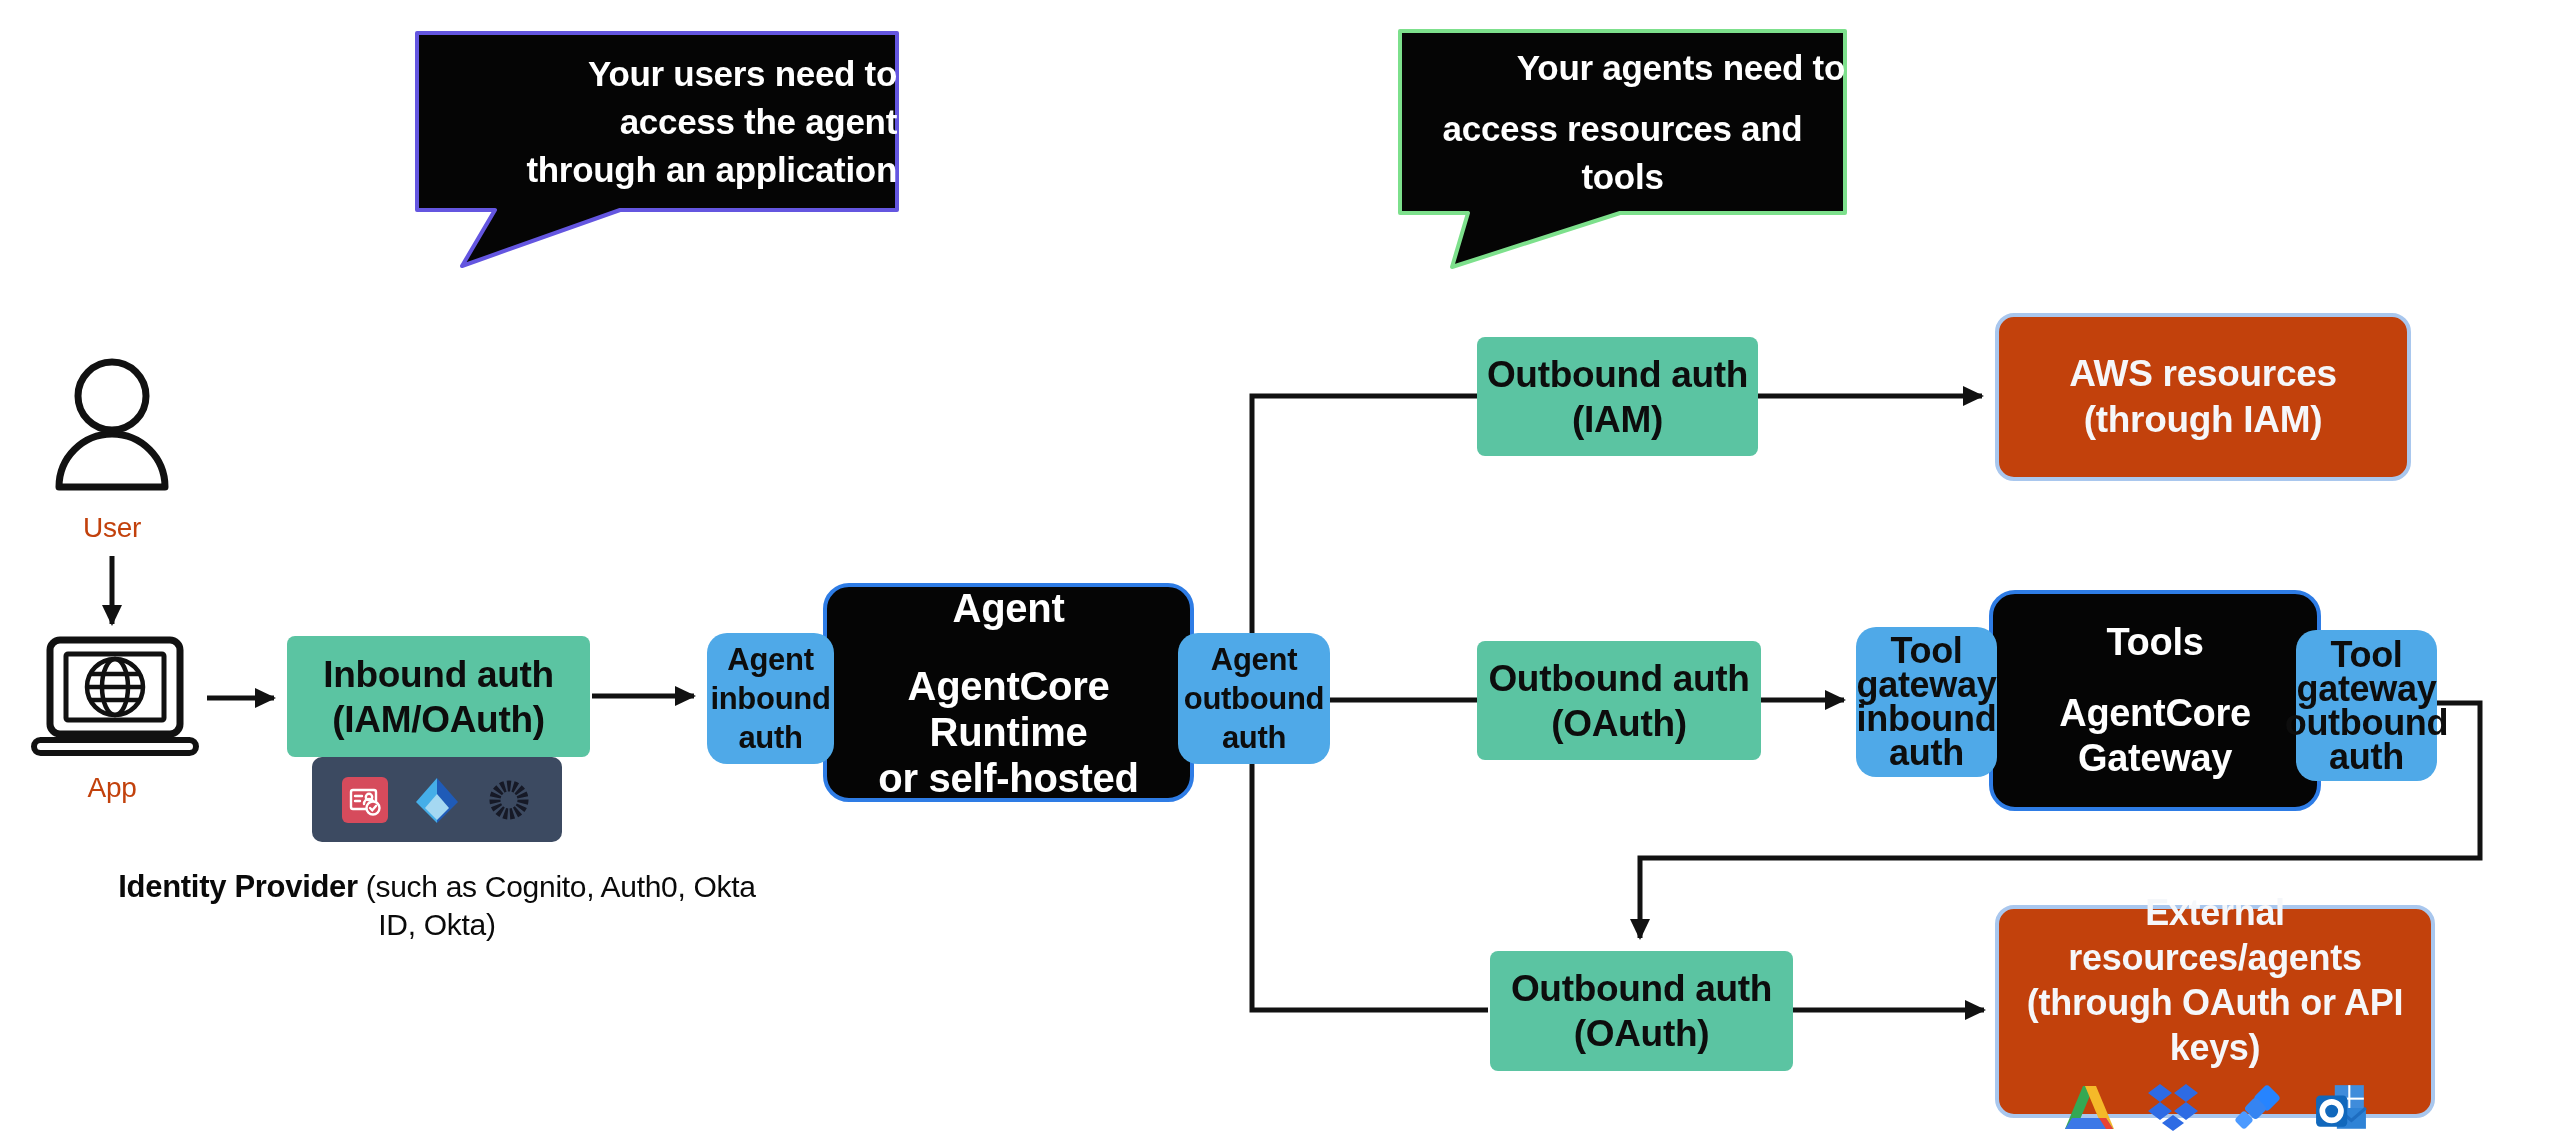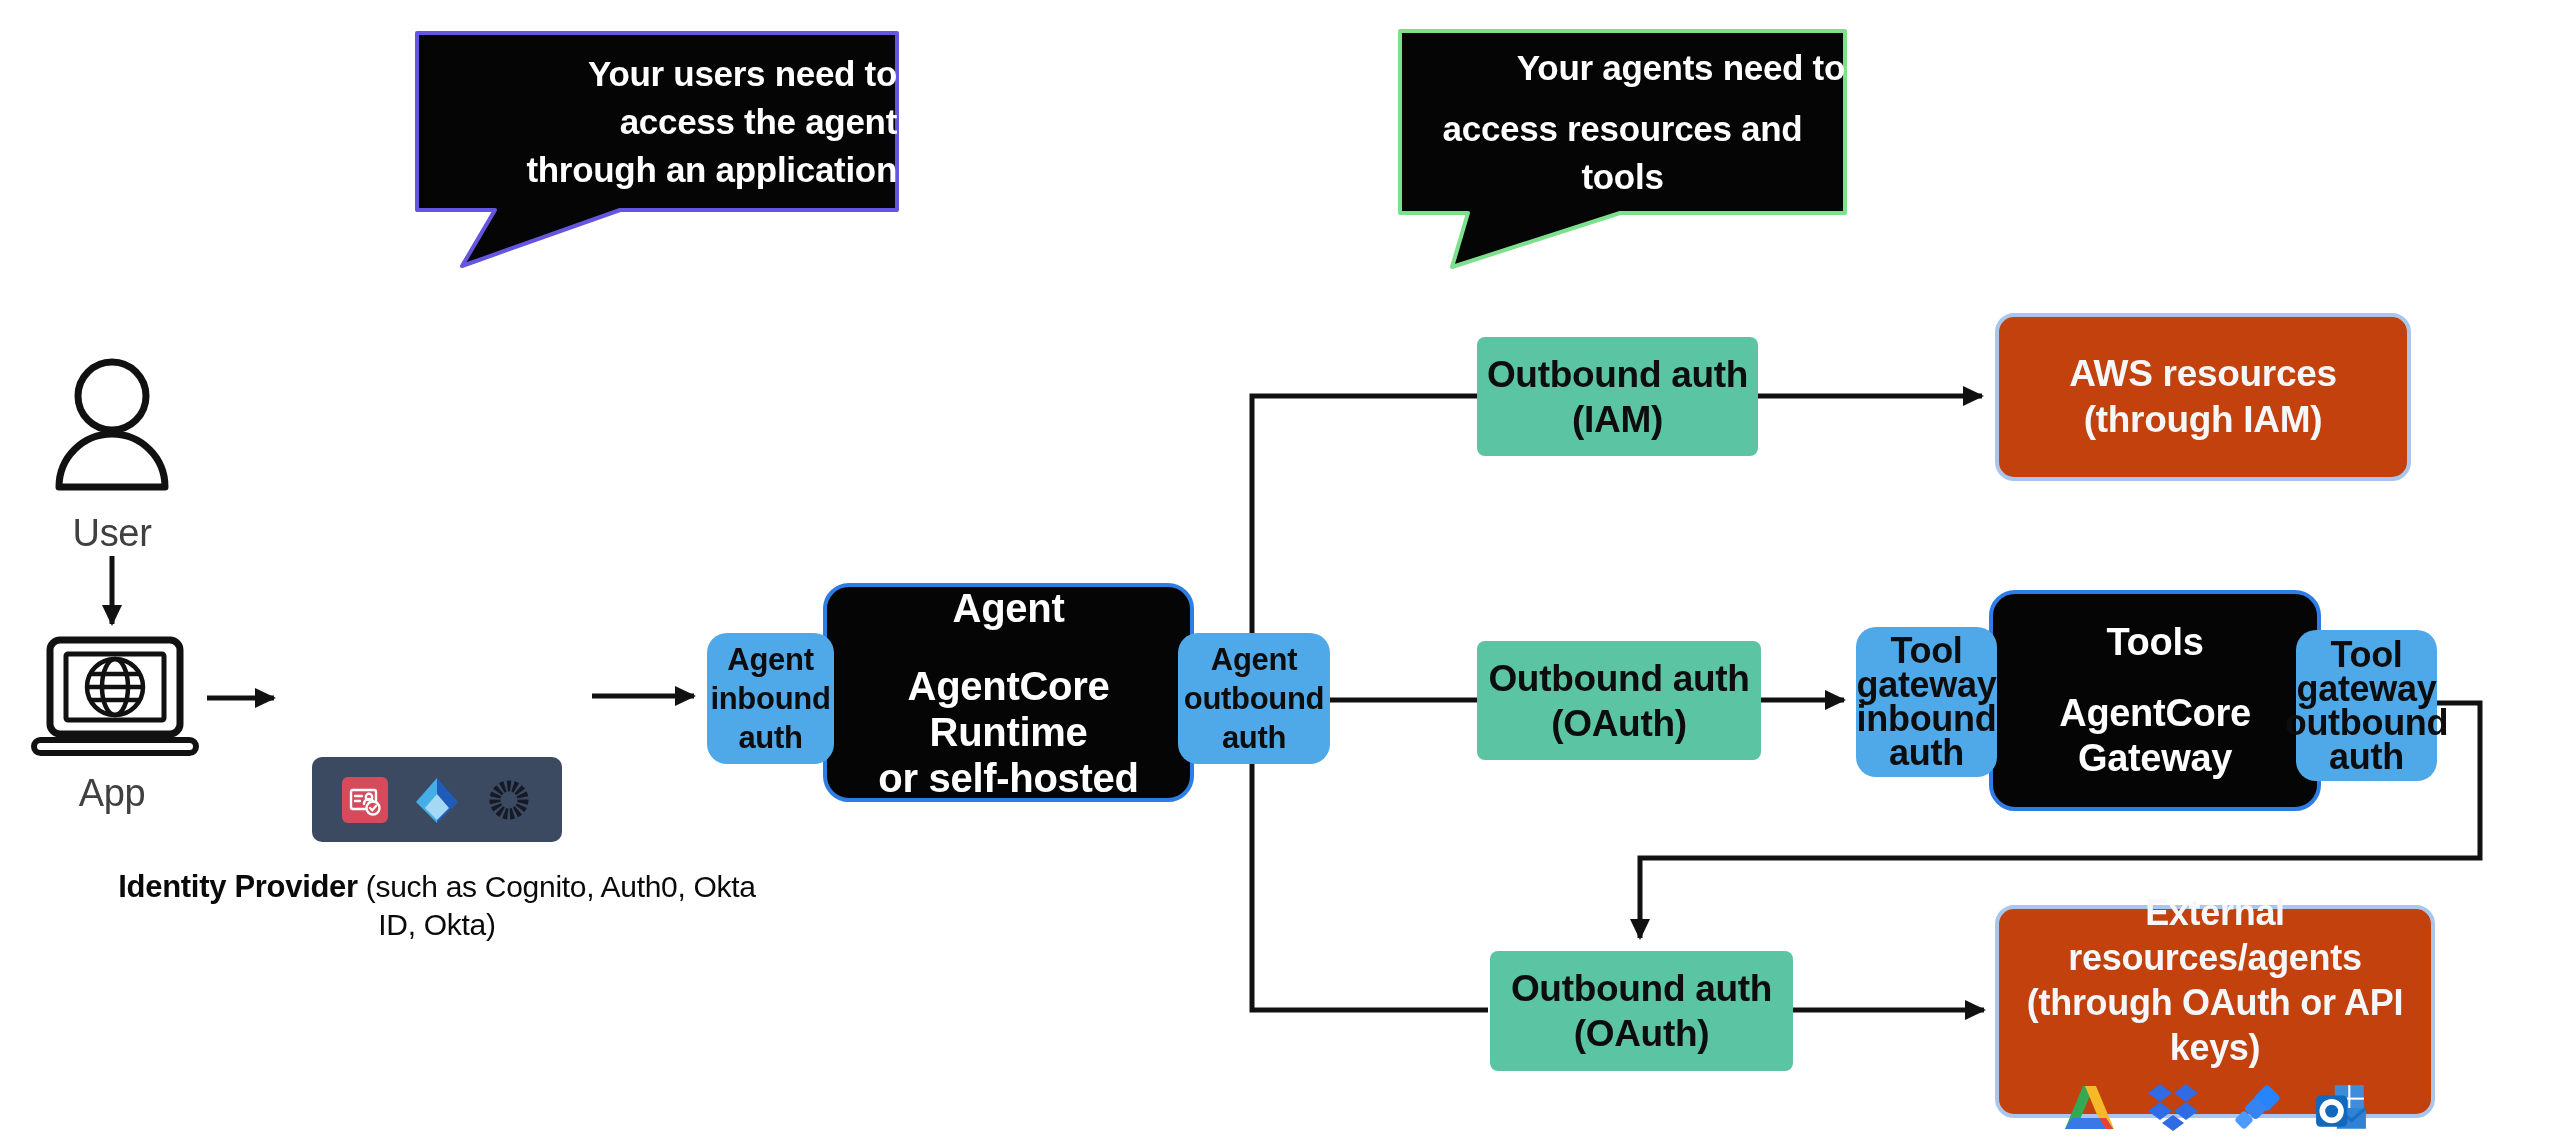--- a/index.html
+++ b/index.html
@@ -16,21 +16,21 @@
   .green{background:#5bc4a2;border-radius:8px;font-size:37px;line-height:45px;font-weight:600;color:#0d0d0d;}
   .blue{background:#4fa9e8;border-radius:20px;font-weight:600;color:#0d0d0d;z-index:3;}
   .blue.big{font-size:31px;line-height:39px;}
   .blue.small{font-size:36px;line-height:34px;}
   .blackbox{background:#050505;border:4px solid #2e7ce5;border-radius:26px;color:#ffffff;font-weight:600;z-index:2;}
   .navy{background:#c2410c;border:4px solid #a9c7ee;border-radius:19px;color:#f5f7fa;font-weight:600;align-items:center;}
   .bubble-text{
     position:absolute;display:flex;flex-direction:column;align-items:flex-end;justify-content:center;
     color:#ffffff;font-size:35px;line-height:48px;font-weight:600;text-align:center;z-index:2;
   }
-  .plain-label{position:absolute;text-align:center;font-size:38px;color:#404040;z-index:2;}
+  .plain-label{position:absolute;text-align:center;font-size:28px;color:#c2410c;z-index:2;}
   .idp-box{
     position:absolute;left:312px;top:757px;width:250px;height:85px;background:#3c4a61;border-radius:10px;
     display:flex;align-items:center;justify-content:center;gap:26px;z-index:1;
   }
   .idp-caption{position:absolute;left:107px;top:868px;width:660px;text-align:center;z-index:2;font-size:30px;line-height:38px;}
   .idp-caption .t{font-weight:bold;font-size:31px;}
   .icon-row{display:flex;align-items:center;justify-content:center;gap:30px;margin-top:12px;}
 </style>
 </head>
 <body>
@@ -88,20 +88,24 @@
     <span>through an application</span>
   </div>
   <div class="bubble-text" style="left:1400px;top:31px;width:445px;height:182px;gap:13px;">
     <span>Your agents need to</span>
     <span>access resources and tools</span>
   </div>
 
   <div class="plain-label" style="left:32px;top:512px;width:160px;">User</div>
   <div class="plain-label" style="left:32px;top:772px;width:160px;">App</div>
 
+  <div class="box green" style="left:287px;top:636px;width:303px;height:121px;">
+    <span>Inbound auth</span>
+    <span>(IAM/OAuth)</span>
+  </div>
 
   <div class="idp-box">
     <svg width="46" height="46" viewBox="0 0 46 46">
       <rect x="0" y="0" width="46" height="46" rx="6" fill="#d64b5c"></rect>
       <g fill="none" stroke="#fff" stroke-width="2.4" stroke-linecap="round">
         <rect x="9" y="13" width="25" height="19" rx="2"></rect>
         <line x1="13" y1="19" x2="20" y2="19"></line>
         <line x1="13" y1="24" x2="18" y2="24"></line>
         <circle cx="27" cy="20" r="3.2"></circle>
         <path d="M22,27 a5,5 0 0 1 10,0"></path>

